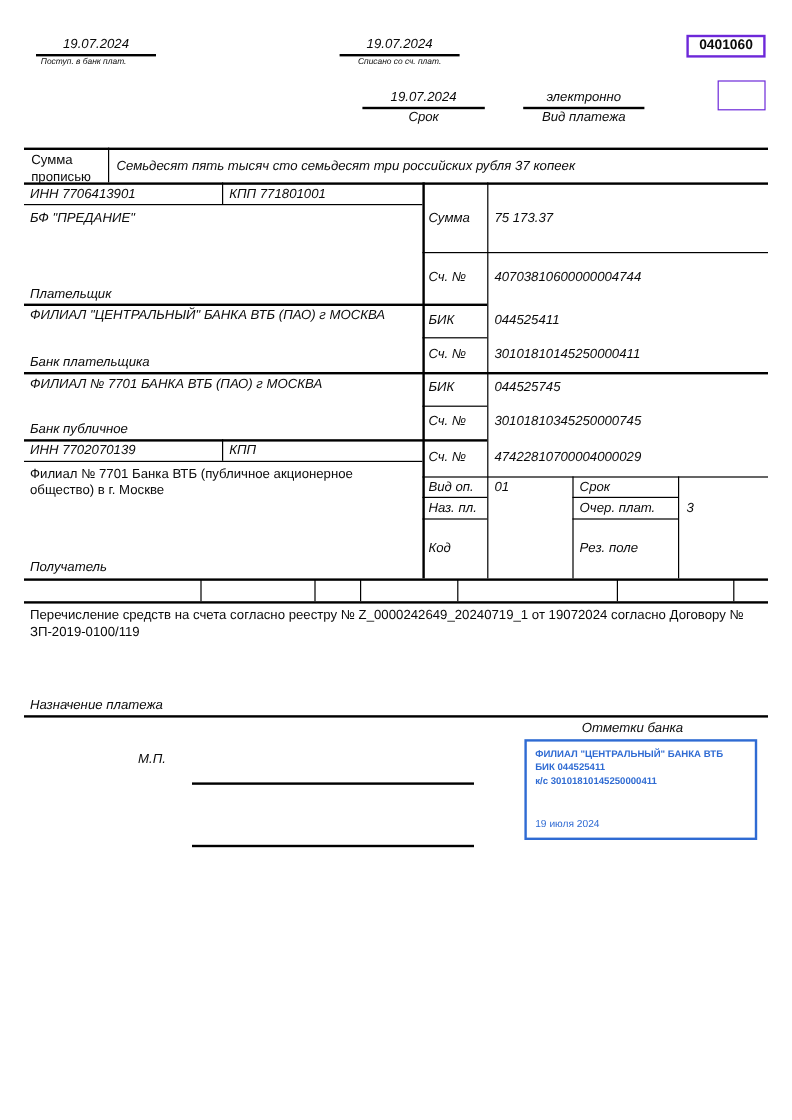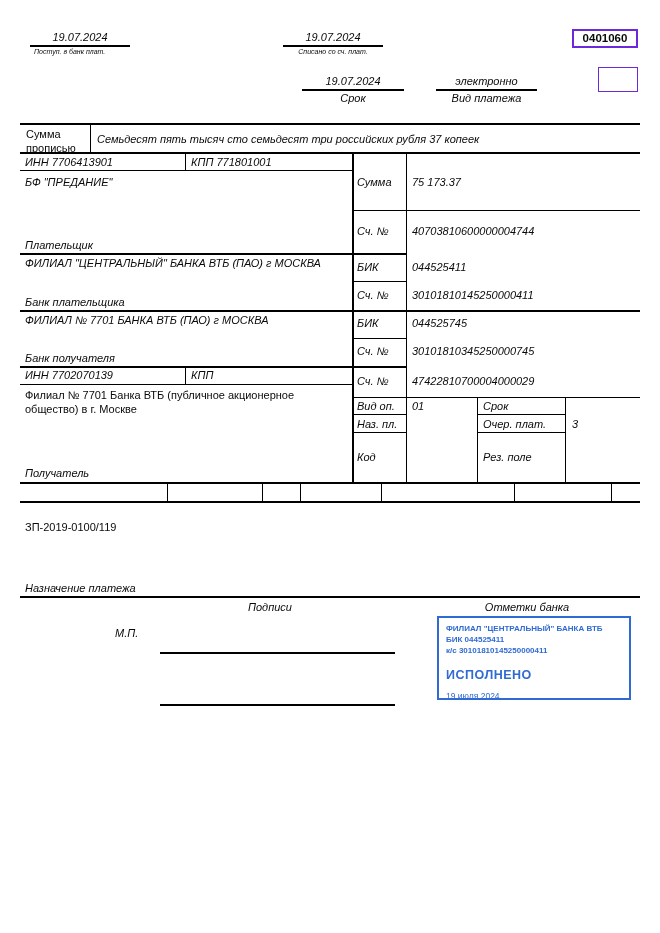--- a/index.html
+++ b/index.html
@@ -18,21 +18,21 @@
   .vl  { position:absolute; background:#000; width:1px; }
   .box { position:absolute; border:2px solid #6d28d9; }
   .stamp {
     position:absolute; left:437px; top:616px; width:194px; height:84px;
     border:2px solid var(--stamp-color,#2f6bd3);
     color:var(--stamp-color,#2f6bd3);
     padding:5px 7px;
   }
   .stamp .s-line { font-size:8px; line-height:11px; font-weight:600; white-space:nowrap; }
   .stamp .s-status { font-size:12.5px; font-weight:bold; margin-top:12px; letter-spacing:.5px; }
-  .stamp .s-date { font-size:8.5px; margin-top:9px; }
+  .stamp .s-date { font-size:8.5px; margin-top:25px; }
 </style>
 </head>
 <body>
 
 <div class="page">
 
   <div class="t c" style="left:30px;top:31px;width:100px">19.07.2024</div>
   <div class="hl" style="left:30px;top:45px;width:100px;height:1.5px"></div>
   <div class="t tiny" style="left:34px;top:48px">Поступ. в банк плат.</div>
 
@@ -99,21 +99,21 @@
   <div class="t" style="left:412px;top:225px">40703810600000004744</div>
 
   <div class="t" style="left:25px;top:257px">ФИЛИАЛ "ЦЕНТРАЛЬНЫЙ" БАНКА ВТБ (ПАО) г МОСКВА</div>
   <div class="t" style="left:25px;top:296px">Банк плательщика</div>
   <div class="t" style="left:357px;top:261px">БИК</div>
   <div class="t" style="left:412px;top:261px">044525411</div>
   <div class="t" style="left:357px;top:289px">Сч. №</div>
   <div class="t" style="left:412px;top:289px">30101810145250000411</div>
 
   <div class="t" style="left:25px;top:314px">ФИЛИАЛ № 7701 БАНКА ВТБ (ПАО) г МОСКВА</div>
-  <div class="t" style="left:25px;top:352px">Банк получателя</div>
+  <div class="t" style="left:25px;top:352px">Банк публичное</div>
   <div class="t" style="left:357px;top:317px">БИК</div>
   <div class="t" style="left:412px;top:317px">044525745</div>
   <div class="t" style="left:357px;top:345px">Сч. №</div>
   <div class="t" style="left:412px;top:345px">30101810345250000745</div>
 
   <div class="t" style="left:25px;top:369px">ИНН 7702070139</div>
   <div class="t" style="left:191px;top:369px">КПП</div>
   <div class="wrap" style="left:25px;top:388px;width:290px">Филиал № 7701 Банка ВТБ (публичное акционерное общество) в г. Москве</div>
   <div class="t" style="left:25px;top:467px">Получатель</div>
   <div class="t" style="left:357px;top:375px">Сч. №</div>
@@ -122,33 +122,31 @@
   <div class="t" style="left:357px;top:400px">Вид оп.</div>
   <div class="t" style="left:412px;top:400px">01</div>
   <div class="t" style="left:483px;top:400px">Срок</div>
   <div class="t" style="left:357px;top:418px">Наз. пл.</div>
   <div class="t" style="left:483px;top:418px">Очер. плат.</div>
   <div class="t" style="left:572px;top:418px">3</div>
   <div class="t" style="left:357px;top:451px">Код</div>
   <div class="t" style="left:483px;top:451px">Рез. поле</div>
 
   <div class="wrap" style="left:25px;top:506px;width:615px">
-    <br>
+    <span>Перечисление средств на счета согласно реестру № Z_0000242649_20240719_1 от 19072024 согласно Договору №</span><br>
     <span>ЗП-2019-0100/119</span>
   </div>
   <div class="t" style="left:25px;top:582px">Назначение платежа</div>
 
-  <div class="t c" style="left:170px;top:601px;width:200px">Подписи</div>
   <div class="t c" style="left:427px;top:601px;width:200px">Отметки банка</div>
   <div class="t" style="left:115px;top:627px">М.П.</div>
 
   <div class="hl" style="left:160px;top:652px;width:235px;height:2px"></div>
   <div class="hl" style="left:160px;top:704px;width:235px;height:2px"></div>
 
   <div class="stamp">
     <div class="s-line">ФИЛИАЛ "ЦЕНТРАЛЬНЫЙ" БАНКА ВТБ</div>
     <div class="s-line">БИК 044525411</div>
     <div class="s-line">к/с 30101810145250000411</div>
-    <div class="s-status">ИСПОЛНЕНО</div>
     <div class="s-date">19 июля 2024</div>
   </div>
 
 </div>
 
 </body></html>

